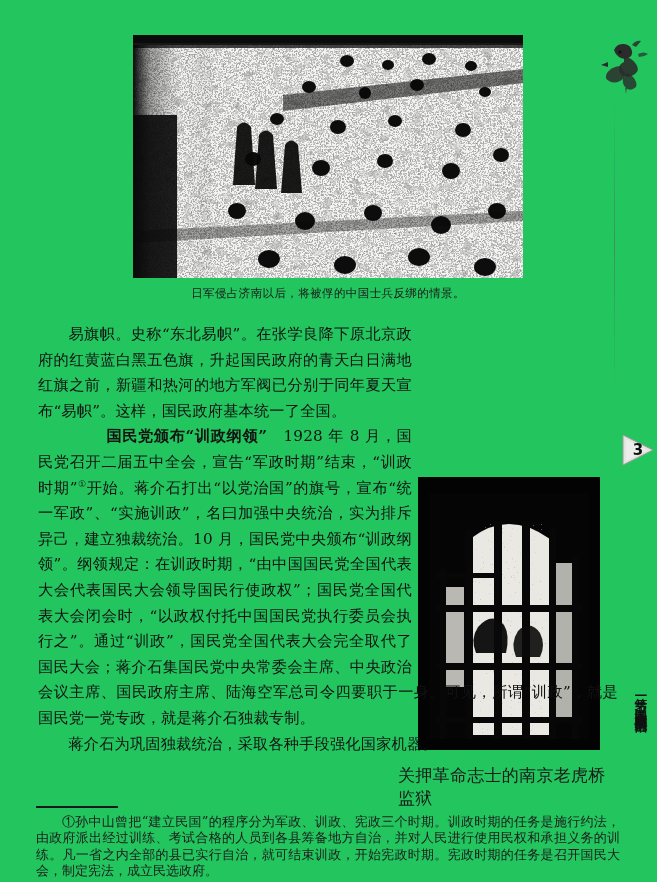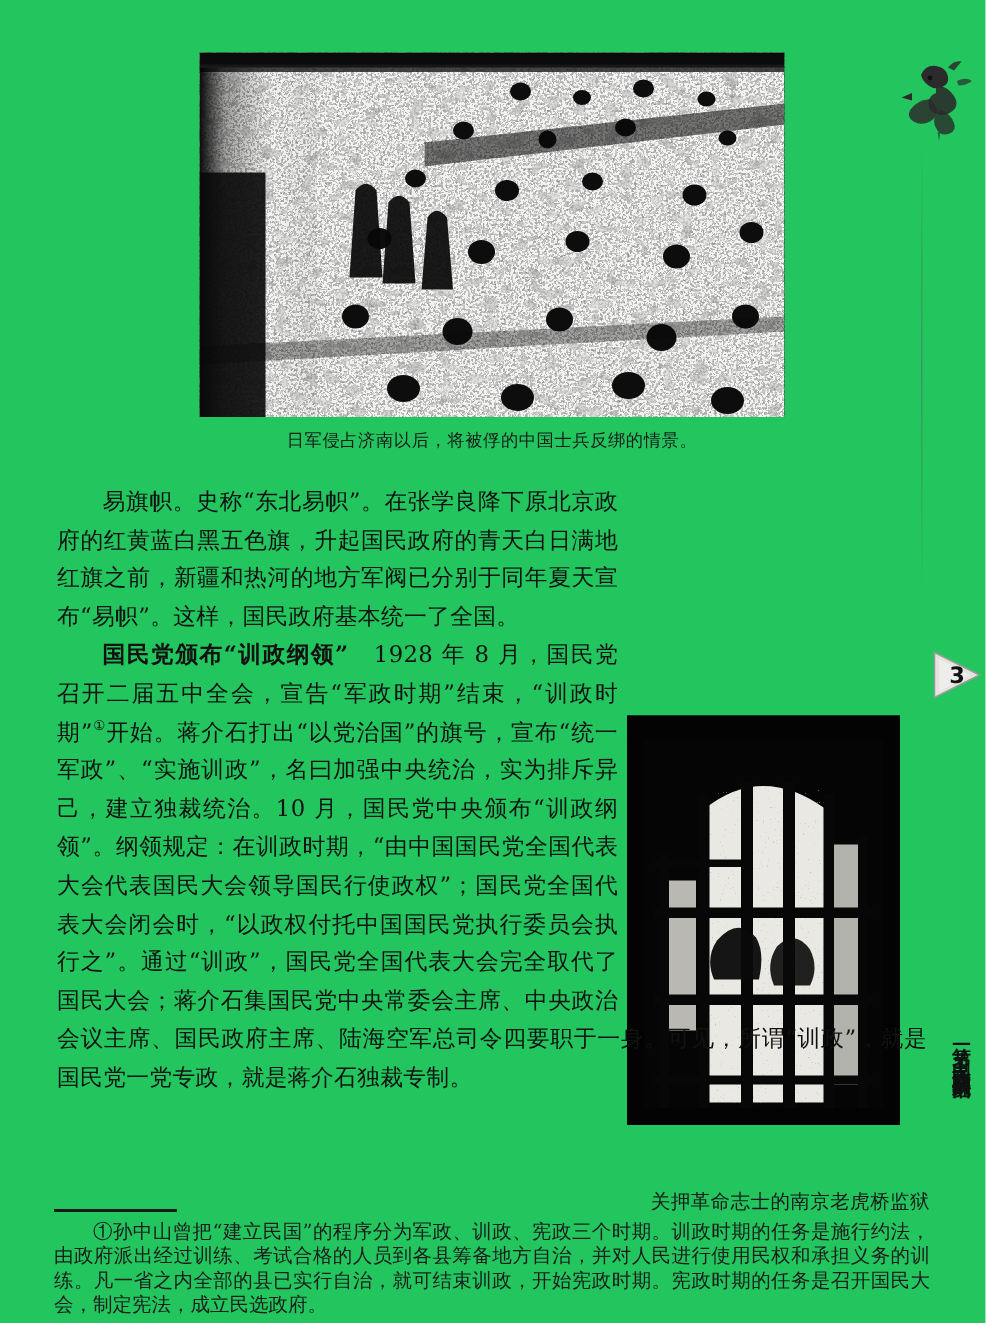--- a/index.html
+++ b/index.html
@@ -59,21 +59,21 @@
     line-height: 25.6px;
     color: #121212;
     text-align: justify;
     text-justify: inter-ideograph;
     letter-spacing: 0.2px;
   }
   .body-text p {
     margin: 0;
     text-indent: 2em;
   }
-  .lead { font-weight: bold; }
+  .lead { font-weight: bold; margin-left: 38px; }
   .fn-mark {
     font-size: 9px;
     vertical-align: super;
     line-height: 0;
   }
 
   
   .float-spacer {
     float: right;
     width: 206px;
@@ -88,24 +88,24 @@
     left: 418px;
     top: 477px;
     width: 182px;
     height: 273px;
     background: #050505;
     overflow: hidden;
   }
   .photo-caption-right {
     position: absolute;
     left: 398px;
-    top: 792px;
+    top: 764px;
     width: 222px;
-    text-align: right;
-    font-size: 13px;
+    text-align: left;
+    font-size: 17px;
     color: #1a1a1a;
     letter-spacing: 0.3px;
   }
 
   
   .footnote-rule {
     position: absolute;
     left: 36px;
     top: 806px;
     width: 82px;
@@ -317,20 +317,21 @@
   </div>
   <div class="photo-caption-right">关押革命志士的南京老虎桥监狱</div>
 
   <div class="body-text">
     <div class="float-spacer"></div>
 
     <p>易旗帜。史称“东北易帜”。在张学良降下原北京政府的红黄蓝白黑五色旗，升起国民政府的青天白日满地红旗之前，新疆和热河的地方军阀已分别于同年夏天宣布“易帜”。这样，国民政府基本统一了全国。</p>
 
     <p><span class="lead">国民党颁布“训政纲领”</span><span>　1928 年 8 月，国民党召开二届五中全会，宣告“军政时期”结束，“训政时期”</span><sup class="fn-mark">①</sup><span>开始。蒋介石打出“以党治国”的旗号，宣布“统一军政”、“实施训政”，名曰加强中央统治，实为排斥异己，建立独裁统治。10 月，国民党中央颁布“训政纲领”。纲领规定：在训政时期，“由中国国民党全国代表大会代表国民大会领导国民行使政权”；国民党全国代表大会闭会时，“以政权付托中国国民党执行委员会执行之”。通过“训政”，国民党全国代表大会完全取代了国民大会；蒋介石集国民党中央常委会主席、中央政治会议主席、国民政府主席、陆海空军总司令四要职于一身。可见，所谓“训政”，就是国民党一党专政，就是蒋介石独裁专制。</span></p>
 
+    <p>蒋介石为巩固独裁统治，采取各种手段强化国家机器。</p>
 
   </div>
 
   <div class="footnote-rule"></div>
   <div class="footnote">
     <p>①孙中山曾把“建立民国”的程序分为军政、训政、宪政三个时期。训政时期的任务是施行约法，由政府派出经过训练、考试合格的人员到各县筹备地方自治，并对人民进行使用民权和承担义务的训练。凡一省之内全部的县已实行自治，就可结束训政，开始宪政时期。宪政时期的任务是召开国民大会，制定宪法，成立民选政府。</p>
   </div>
 
   <div class="edge-rule"></div>
 

